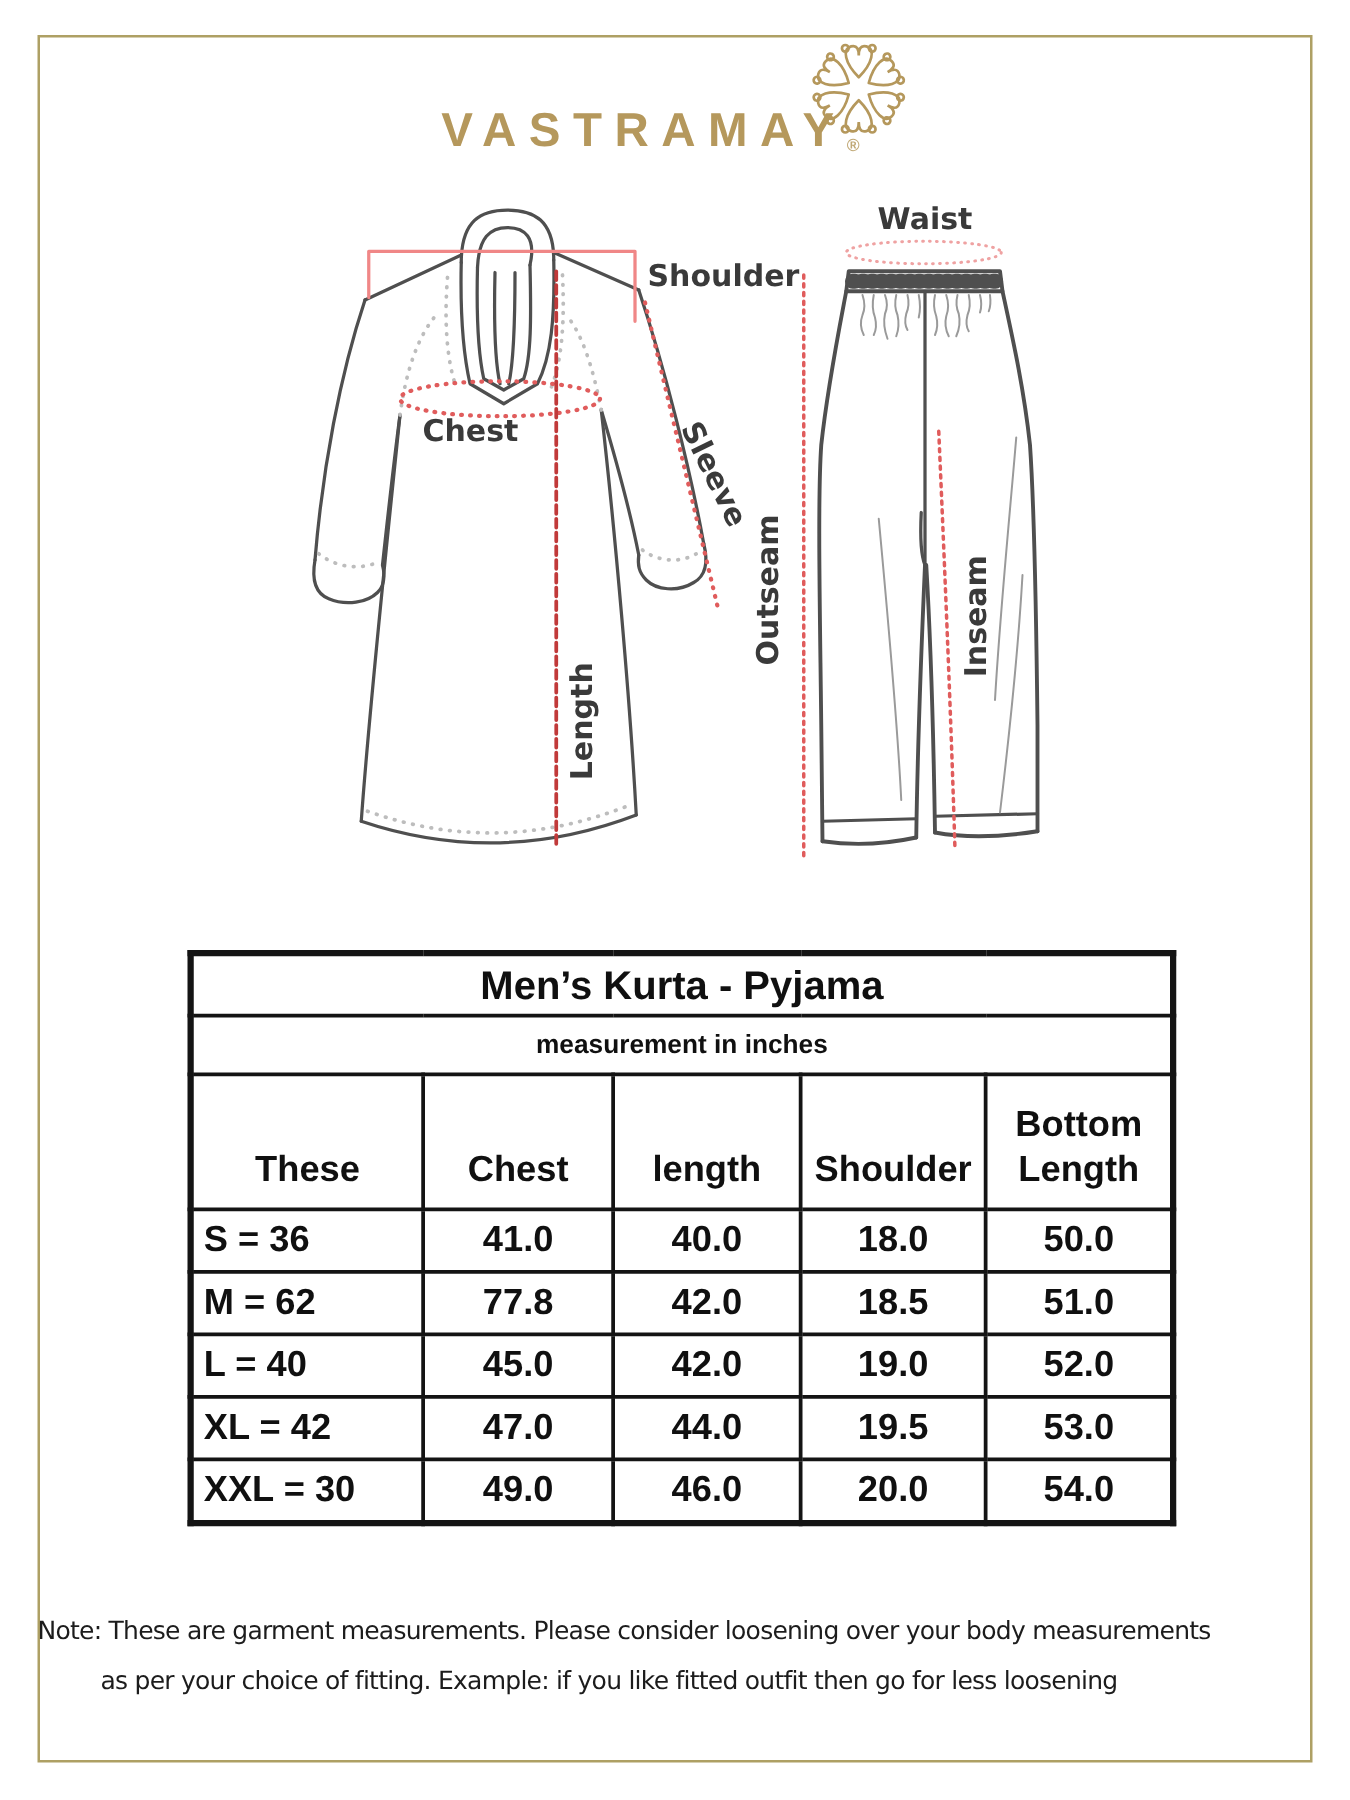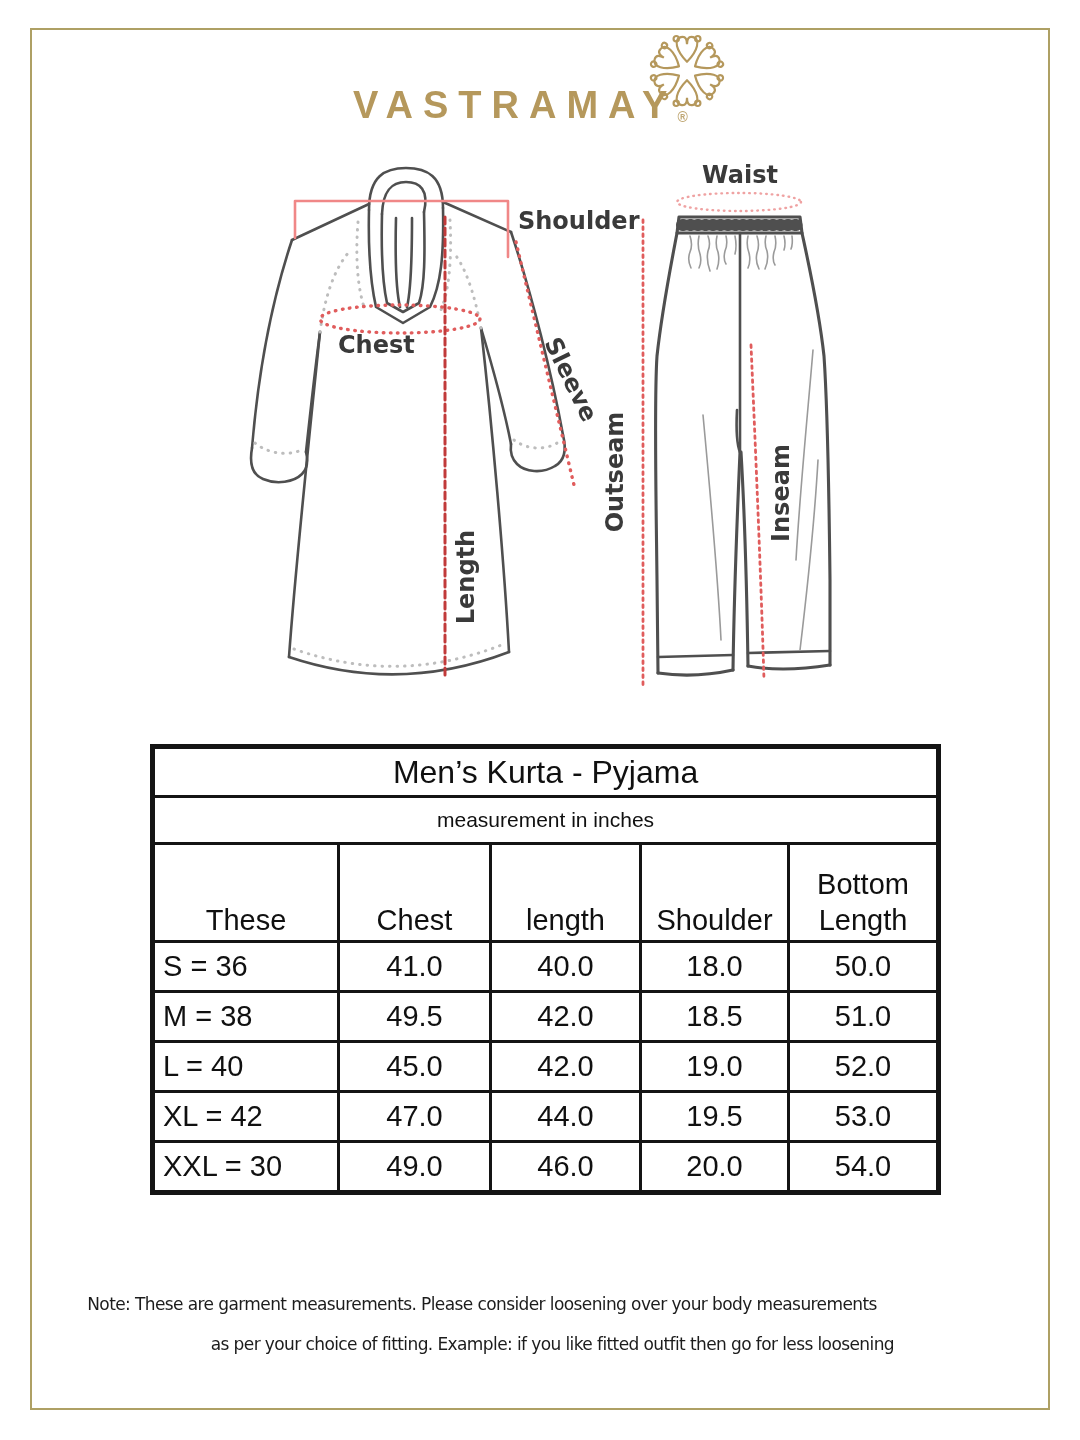--- a/index.html
+++ b/index.html
@@ -22,32 +22,32 @@
   .st-dotgray{stroke:#bdbdbd;stroke-width:3;stroke-dasharray:.5 7;}
   .st-red-dot{stroke:var(--red_dot);stroke-width:3.4;stroke-dasharray:.6 6.5;}
   .st-red-dash{stroke:var(--red_dash);stroke-width:3;stroke-dasharray:7 4;stroke-linecap:butt;}
   .st-red-fine{stroke:var(--red_dot);stroke-width:2.8;stroke-dasharray:2.5 4.5;stroke-linecap:butt;}
   .st-pink{stroke:var(--pink);stroke-width:2.6;stroke-linecap:butt;}
   .st-pink-dot{stroke:var(--pink_dot);stroke-width:2.4;stroke-dasharray:.6 5;}
   .st-wrinkle{stroke:#9a9a9a;stroke-width:1.6;}
   .st-tick{stroke:var(--outline);stroke-width:12;stroke-dasharray:2 5.5;stroke-linecap:butt;}
   .lbl{fill:var(--label);font-family:"DejaVu Sans",sans-serif;font-weight:bold;font-size:24px;}
   
-  .size-table{position:absolute;left:150px;top:744px;width:786px;border-collapse:collapse;
-              table-layout:fixed;border:5px solid var(--table_border);color:#101010;font-weight:normal;}
+  .size-table{position:absolute;left:150px;top:760px;width:786px;border-collapse:collapse;
+              table-layout:fixed;border:5px solid var(--table_border);color:#101010;font-weight:bold;}
   .size-table td{border:3px solid var(--table_border);text-align:center;vertical-align:middle;
                  padding:0;font-size:29px;overflow:hidden;}
   .size-table td.title-cell{font-size:32px;height:46px;}
   .size-table td.sub-cell{font-size:21px;height:44px;}
-  .size-table tr.hdr td{height:93px;vertical-align:bottom;padding-bottom:2px;line-height:1.25;}
+  .size-table tr.hdr td{height:93px;vertical-align:bottom;padding-bottom:12px;line-height:1.25;}
   .size-table tr.data td{height:47px;}
   .size-table td.szcol{text-align:left;padding-left:8px;}
   
   .note{position:absolute;left:30px;top:1284px;width:904px;color:#1c1c1c;
-        font-family:"DejaVu Sans",sans-serif;font-size:17px;letter-spacing:-.6px;
+        font-family:"DejaVu Sans",sans-serif;font-size:20px;letter-spacing:-.6px;
         line-height:40px;}
   .note .l1{text-align:center;white-space:nowrap;}
   .note .l2{text-align:right;padding-right:40px;white-space:nowrap;padding-left:36px;}
 </style>
 </head>
 <body>
 
 <div class="page">
 
   <div class="frame"></div>
@@ -179,22 +179,22 @@
         <td>Bottom Length</td>
       </tr>
       <tr class="data">
         <td class="szcol">S = 36</td>
         <td>41.0</td>
         <td>40.0</td>
         <td>18.0</td>
         <td>50.0</td>
       </tr>
       <tr class="data">
-        <td class="szcol">M = 38</td>
-        <td>49.5</td>
+        <td class="szcol">M = 62</td>
+        <td>77.8</td>
         <td>42.0</td>
         <td>18.5</td>
         <td>51.0</td>
       </tr>
       <tr class="data">
         <td class="szcol">L = 40</td>
         <td>45.0</td>
         <td>42.0</td>
         <td>19.0</td>
         <td>52.0</td>

